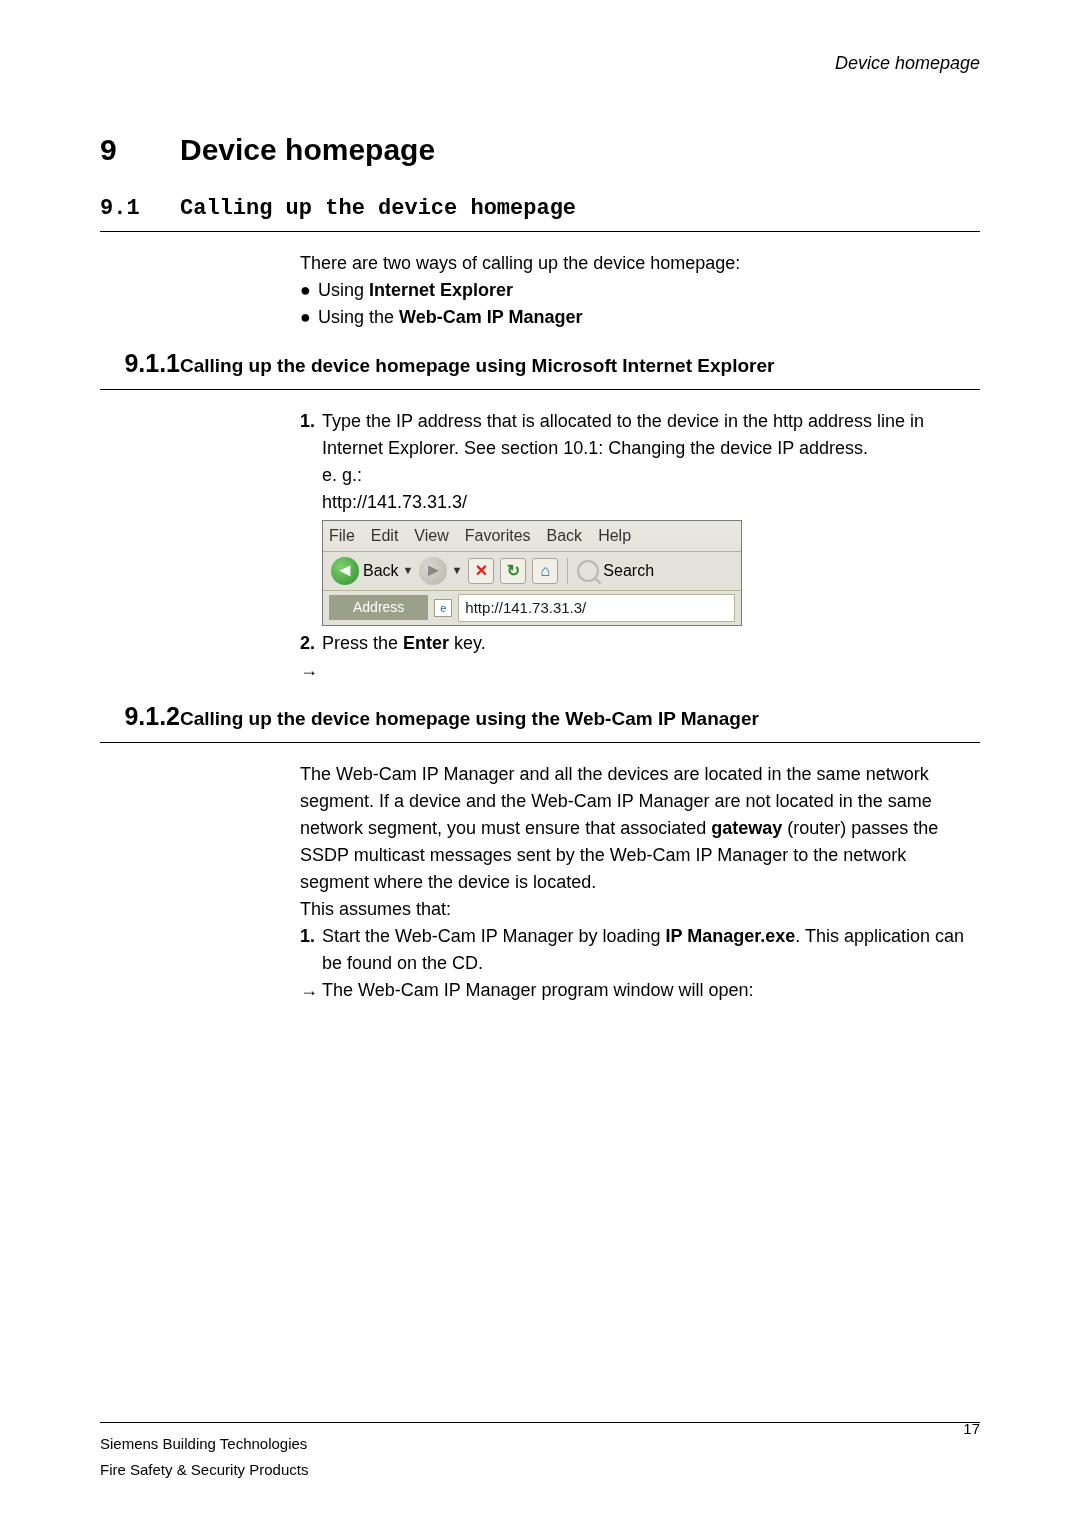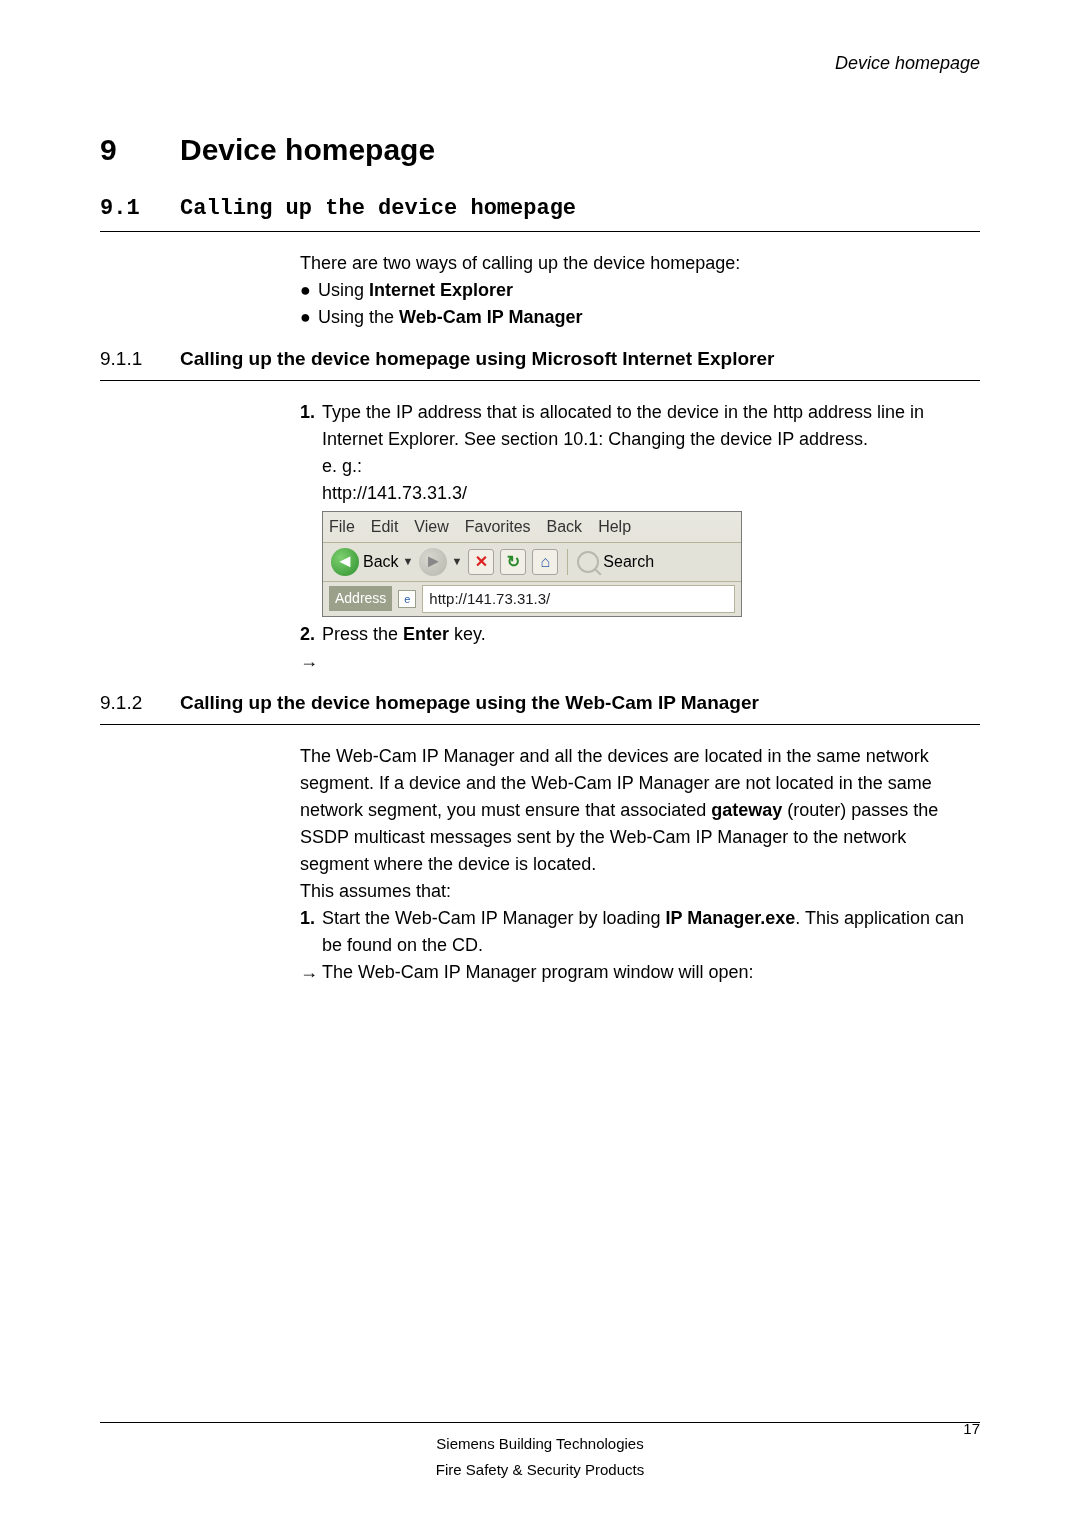--- a/index.html
+++ b/index.html
@@ -55,23 +55,24 @@
     }
     .h3-row {
       display: flex;
       align-items: baseline;
       border-bottom: 1px solid #000;
       padding-bottom: 6px;
       margin-top: 14px;
       margin-bottom: 18px;
     }
     .h3-num {
-      font-size: 19px;
-      font-weight: normal;
+      font-size: 25px;
+      font-weight: bold;
       width: 80px;
+      text-align: right;
     }
     .h3-title {
       font-size: 19px;
       font-weight: bold;
     }
     .body-indent {
       margin-left: 200px;
     }
     .bullet-row {
       display: flex;
@@ -185,21 +186,21 @@
     .addressbar {
       display: flex;
       align-items: center;
       gap: 6px;
       padding: 3px 6px;
       background: #e3e2d8;
     }
     .addr-label {
       background: #9aa08a;
       color: #fff;
-      padding: 2px 6px;
+      padding: 2px 24px;
       font-size: 14px;
     }
     .addr-icon {
       width: 18px;
       height: 18px;
       background: #fff;
       border: 1px solid #9aa08a;
       display: flex;
       align-items: center;
       justify-content: center;
@@ -222,21 +223,20 @@
     }
     .footer {
       position: absolute;
       bottom: 45px;
       left: 100px;
       border-top: 1px solid #000;
       width: 880px;
       padding-top: 8px;
       font-size: 15px;
       line-height: 1.7;
-      text-align: center;
     }
   </style>
 </head>
 <body>
 
 <div class="page">
   <div class="header-right">Device homepage</div>
 
   <div class="h1-row">
     <div class="h1-num">9</div>

